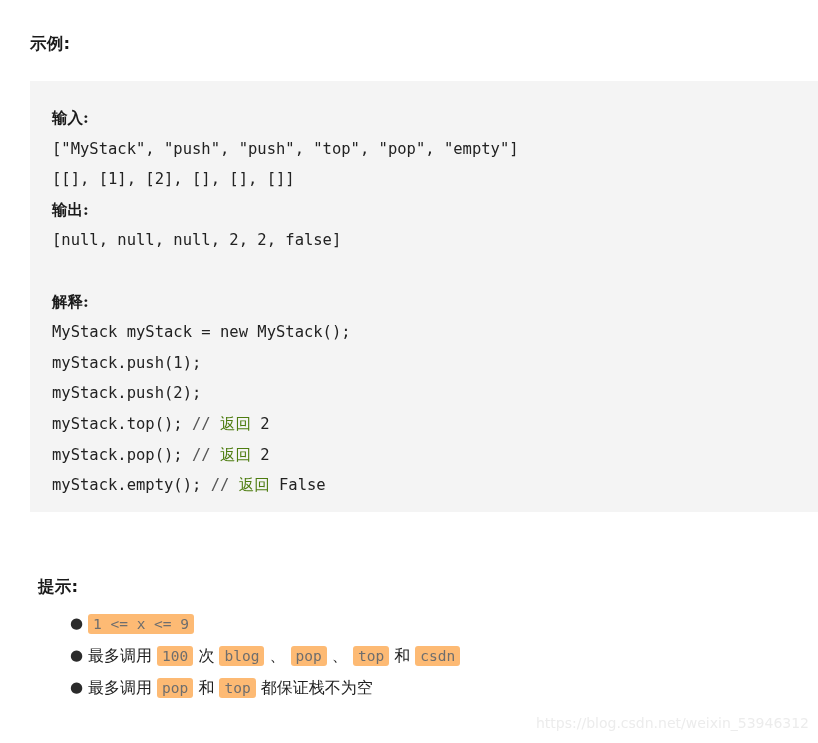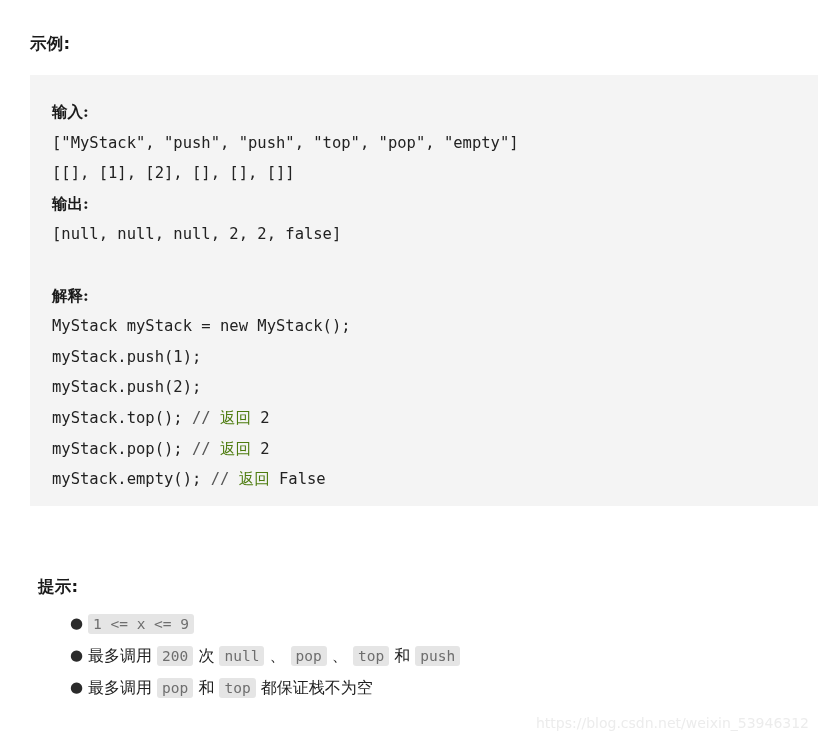--- a/index.html
+++ b/index.html
@@ -32,21 +32,21 @@
     color: #1a1a1a;
     letter-spacing: 0.2px;
   }
   #example-heading { left: 30px; top: 20px; }
   #hints-heading   { left: 38px; top: 563px; }
 
   
   .code-block {
     position: absolute;
     left: 30px;
-    top: 62px;
+    top: 68px;
     width: 788px;
     height: 431px;
     background: #f4f4f4;
     box-sizing: border-box;
     padding: 22px 9px 0 22px;
     overflow: hidden;
   }
   .code-line {
     font-family: "DejaVu Sans Mono", "Liberation Mono", monospace;
     font-size: 15.5px;
@@ -95,21 +95,21 @@
     position: absolute;
     left: 40px;
     top: 0;
     width: 8px;
     height: 31px;
     line-height: 31px;
     font-size: 15px;
     color: #2b2b2b;
   }
   code.inline {
-    background: #e5e5e5;
+    background: #fdba74;
     color: #6e6e6e;
     font-family: "DejaVu Sans Mono", "Liberation Mono", monospace;
     font-size: 14.5px;
     padding: 2px 5px;
     border-radius: 3px;
     white-space: pre;
   }
 
   
   .watermark {
@@ -130,19 +130,19 @@
 <div class="page">
 
   <h2 class="section-heading" id="example-heading">示例:</h2>
 
   <pre class="code-block" id="example-code-block"><div class="code-line cjk-label">输入:</div><div class="code-line">["MyStack", "push", "push", "top", "pop", "empty"]</div><div class="code-line">[[], [1], [2], [], [], []]</div><div class="code-line cjk-label">输出:</div><div class="code-line">[null, null, null, 2, 2, false]</div><div class="code-line blank">&nbsp;</div><div class="code-line cjk-label">解释:</div><div class="code-line">MyStack myStack = new MyStack();</div><div class="code-line">myStack.push(1);</div><div class="code-line">myStack.push(2);</div><div class="code-line"><span>myStack.top(); </span><span class="cmt-slash">// </span><span class="cmt">返回</span><span> 2</span></div><div class="code-line"><span>myStack.pop(); </span><span class="cmt-slash">// </span><span class="cmt">返回</span><span> 2</span></div><div class="code-line"><span>myStack.empty(); </span><span class="cmt-slash">// </span><span class="cmt">返回</span><span> False</span></div></pre>
 
   <h2 class="section-heading" id="hints-heading">提示:</h2>
 
   <ul class="hints-list" id="hints-list">
       <li class="hint-item"><span class="bullet">●</span><code class="inline">1 &lt;= x &lt;= 9</code></li>
-      <li class="hint-item"><span class="bullet">●</span><span>最多调用 </span><code class="inline">200</code><span> 次 </span><code class="inline">null</code><span> 、 </span><code class="inline">pop</code><span> 、 </span><code class="inline">top</code><span> 和 </span><code class="inline">push</code></li>
+      <li class="hint-item"><span class="bullet">●</span><span>最多调用 </span><code class="inline">100</code><span> 次 </span><code class="inline">blog</code><span> 、 </span><code class="inline">pop</code><span> 、 </span><code class="inline">top</code><span> 和 </span><code class="inline">csdn</code></li>
       <li class="hint-item"><span class="bullet">●</span><span>最多调用 </span><code class="inline">pop</code><span> 和 </span><code class="inline">top</code><span> 都保证栈不为空</span></li>
     </ul>
 
   <div class="watermark">https://blog.csdn.net/weixin_53946312</div>
 
 </div>
 
 </body></html>

